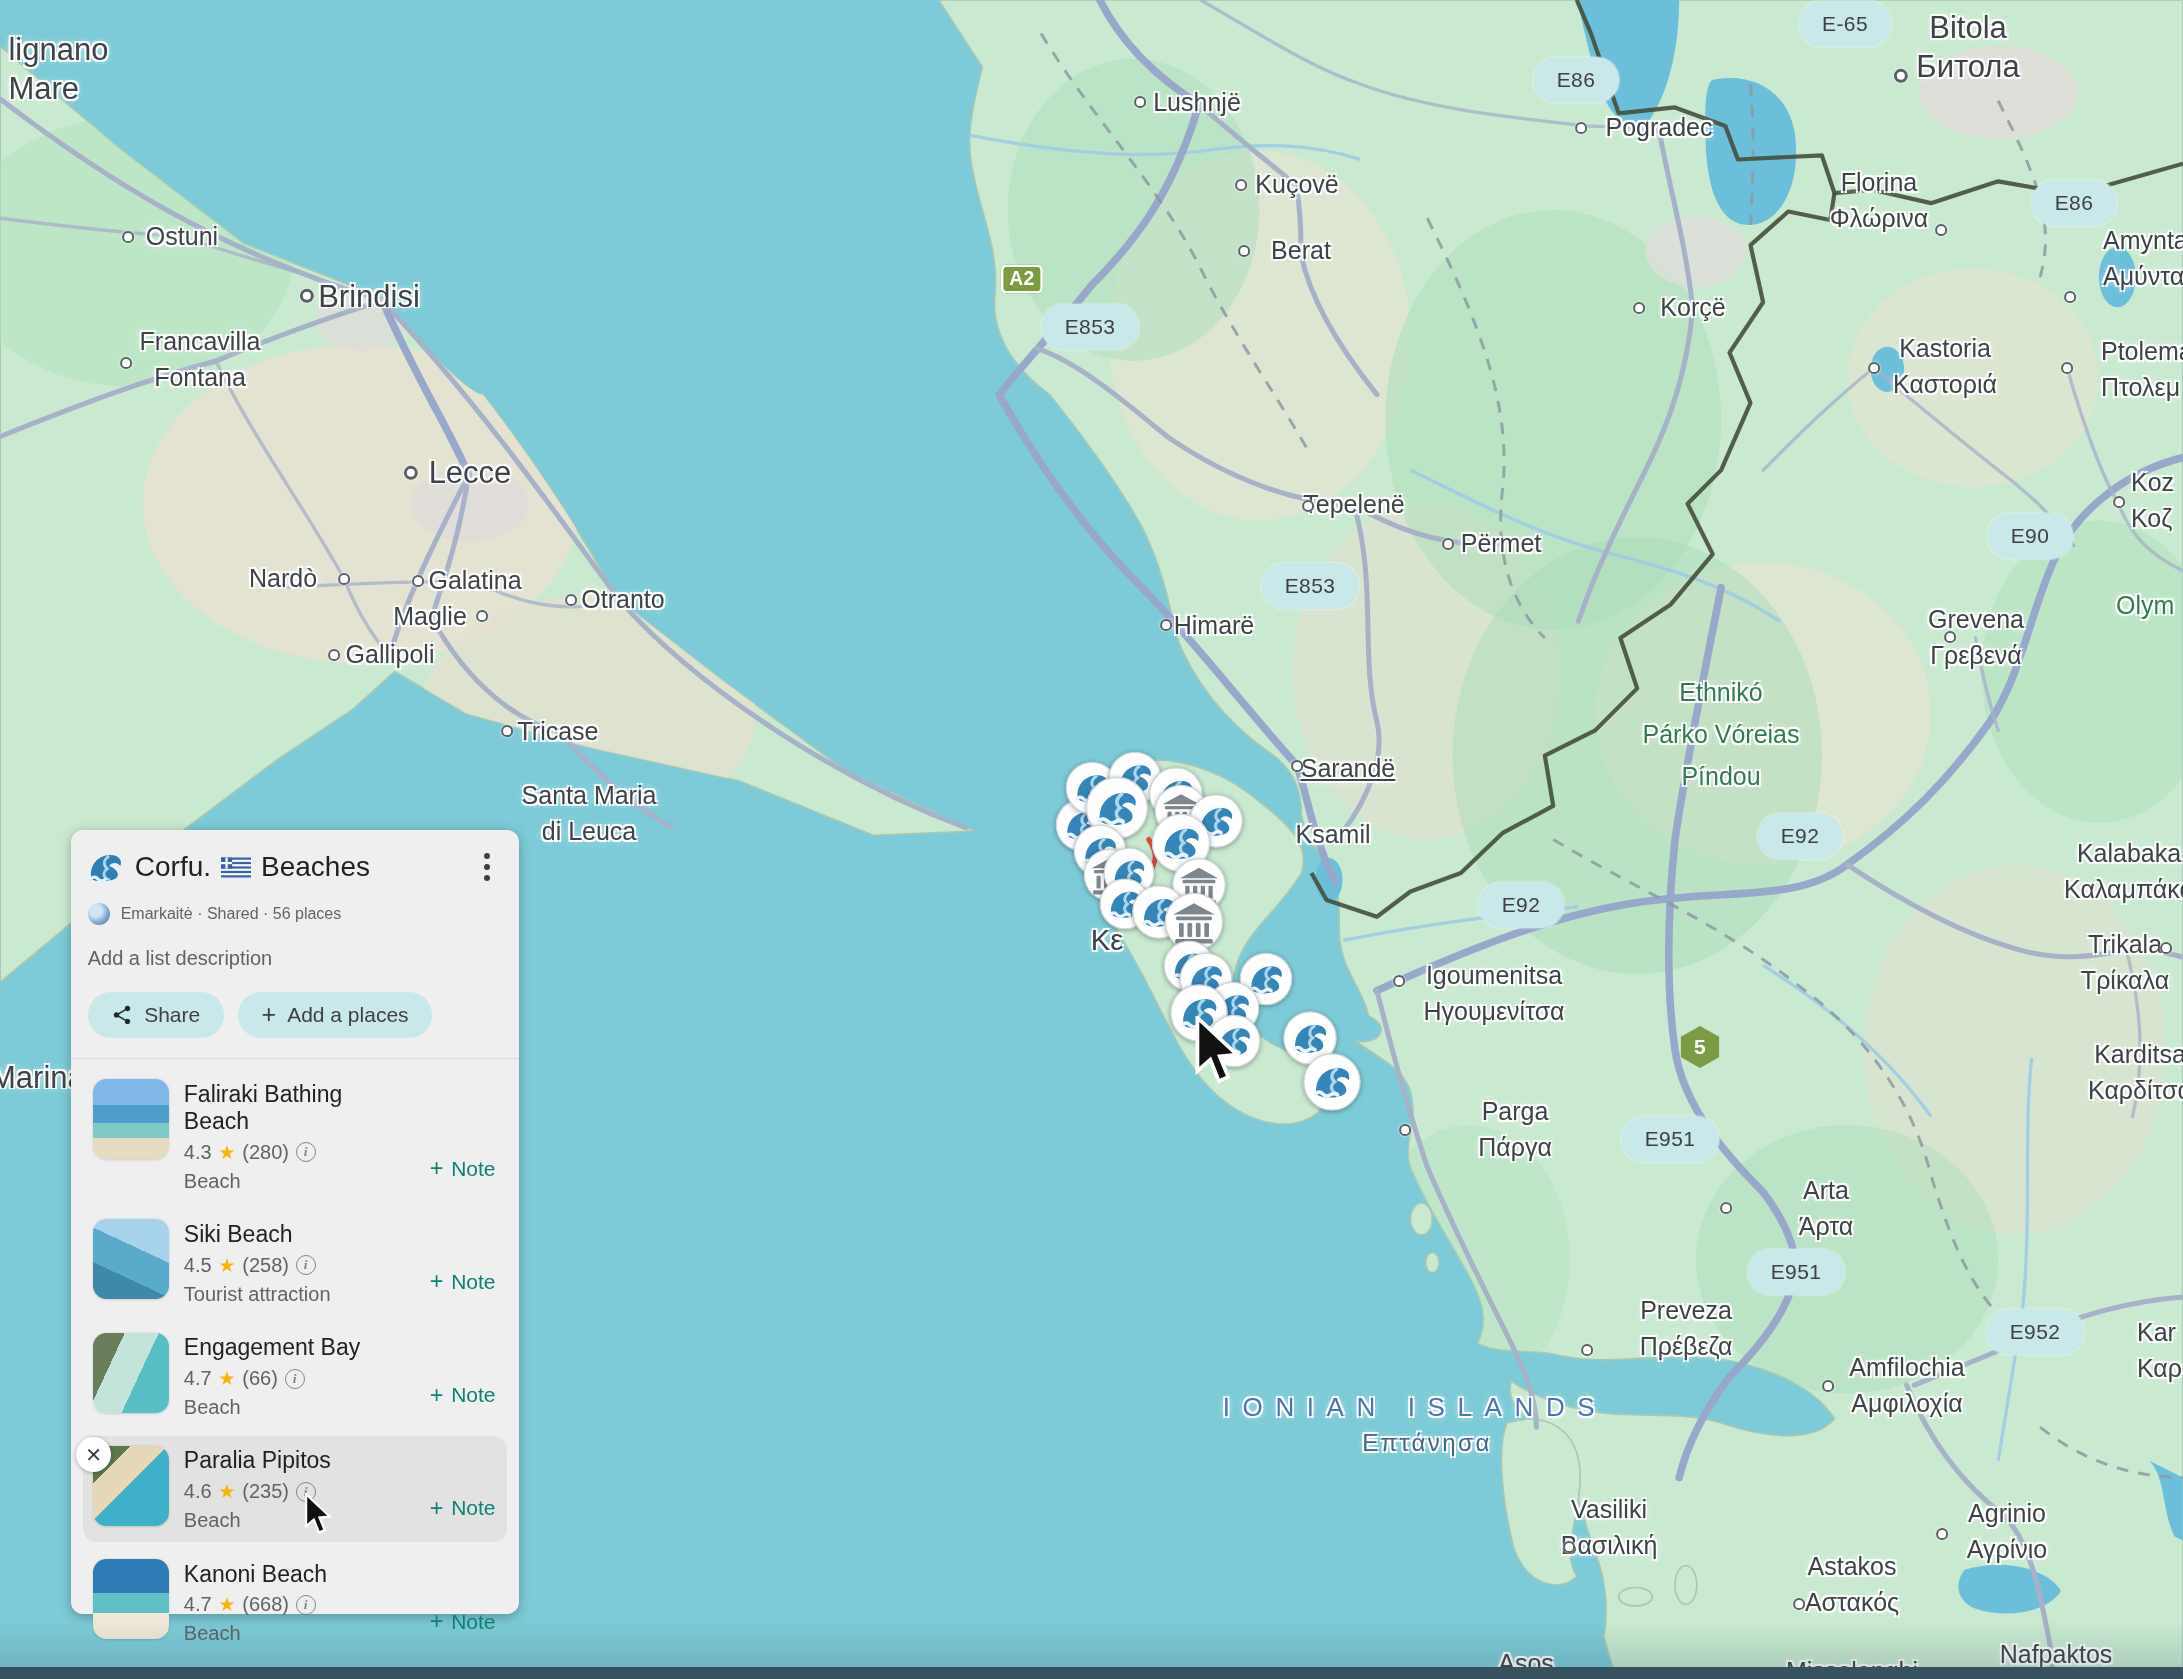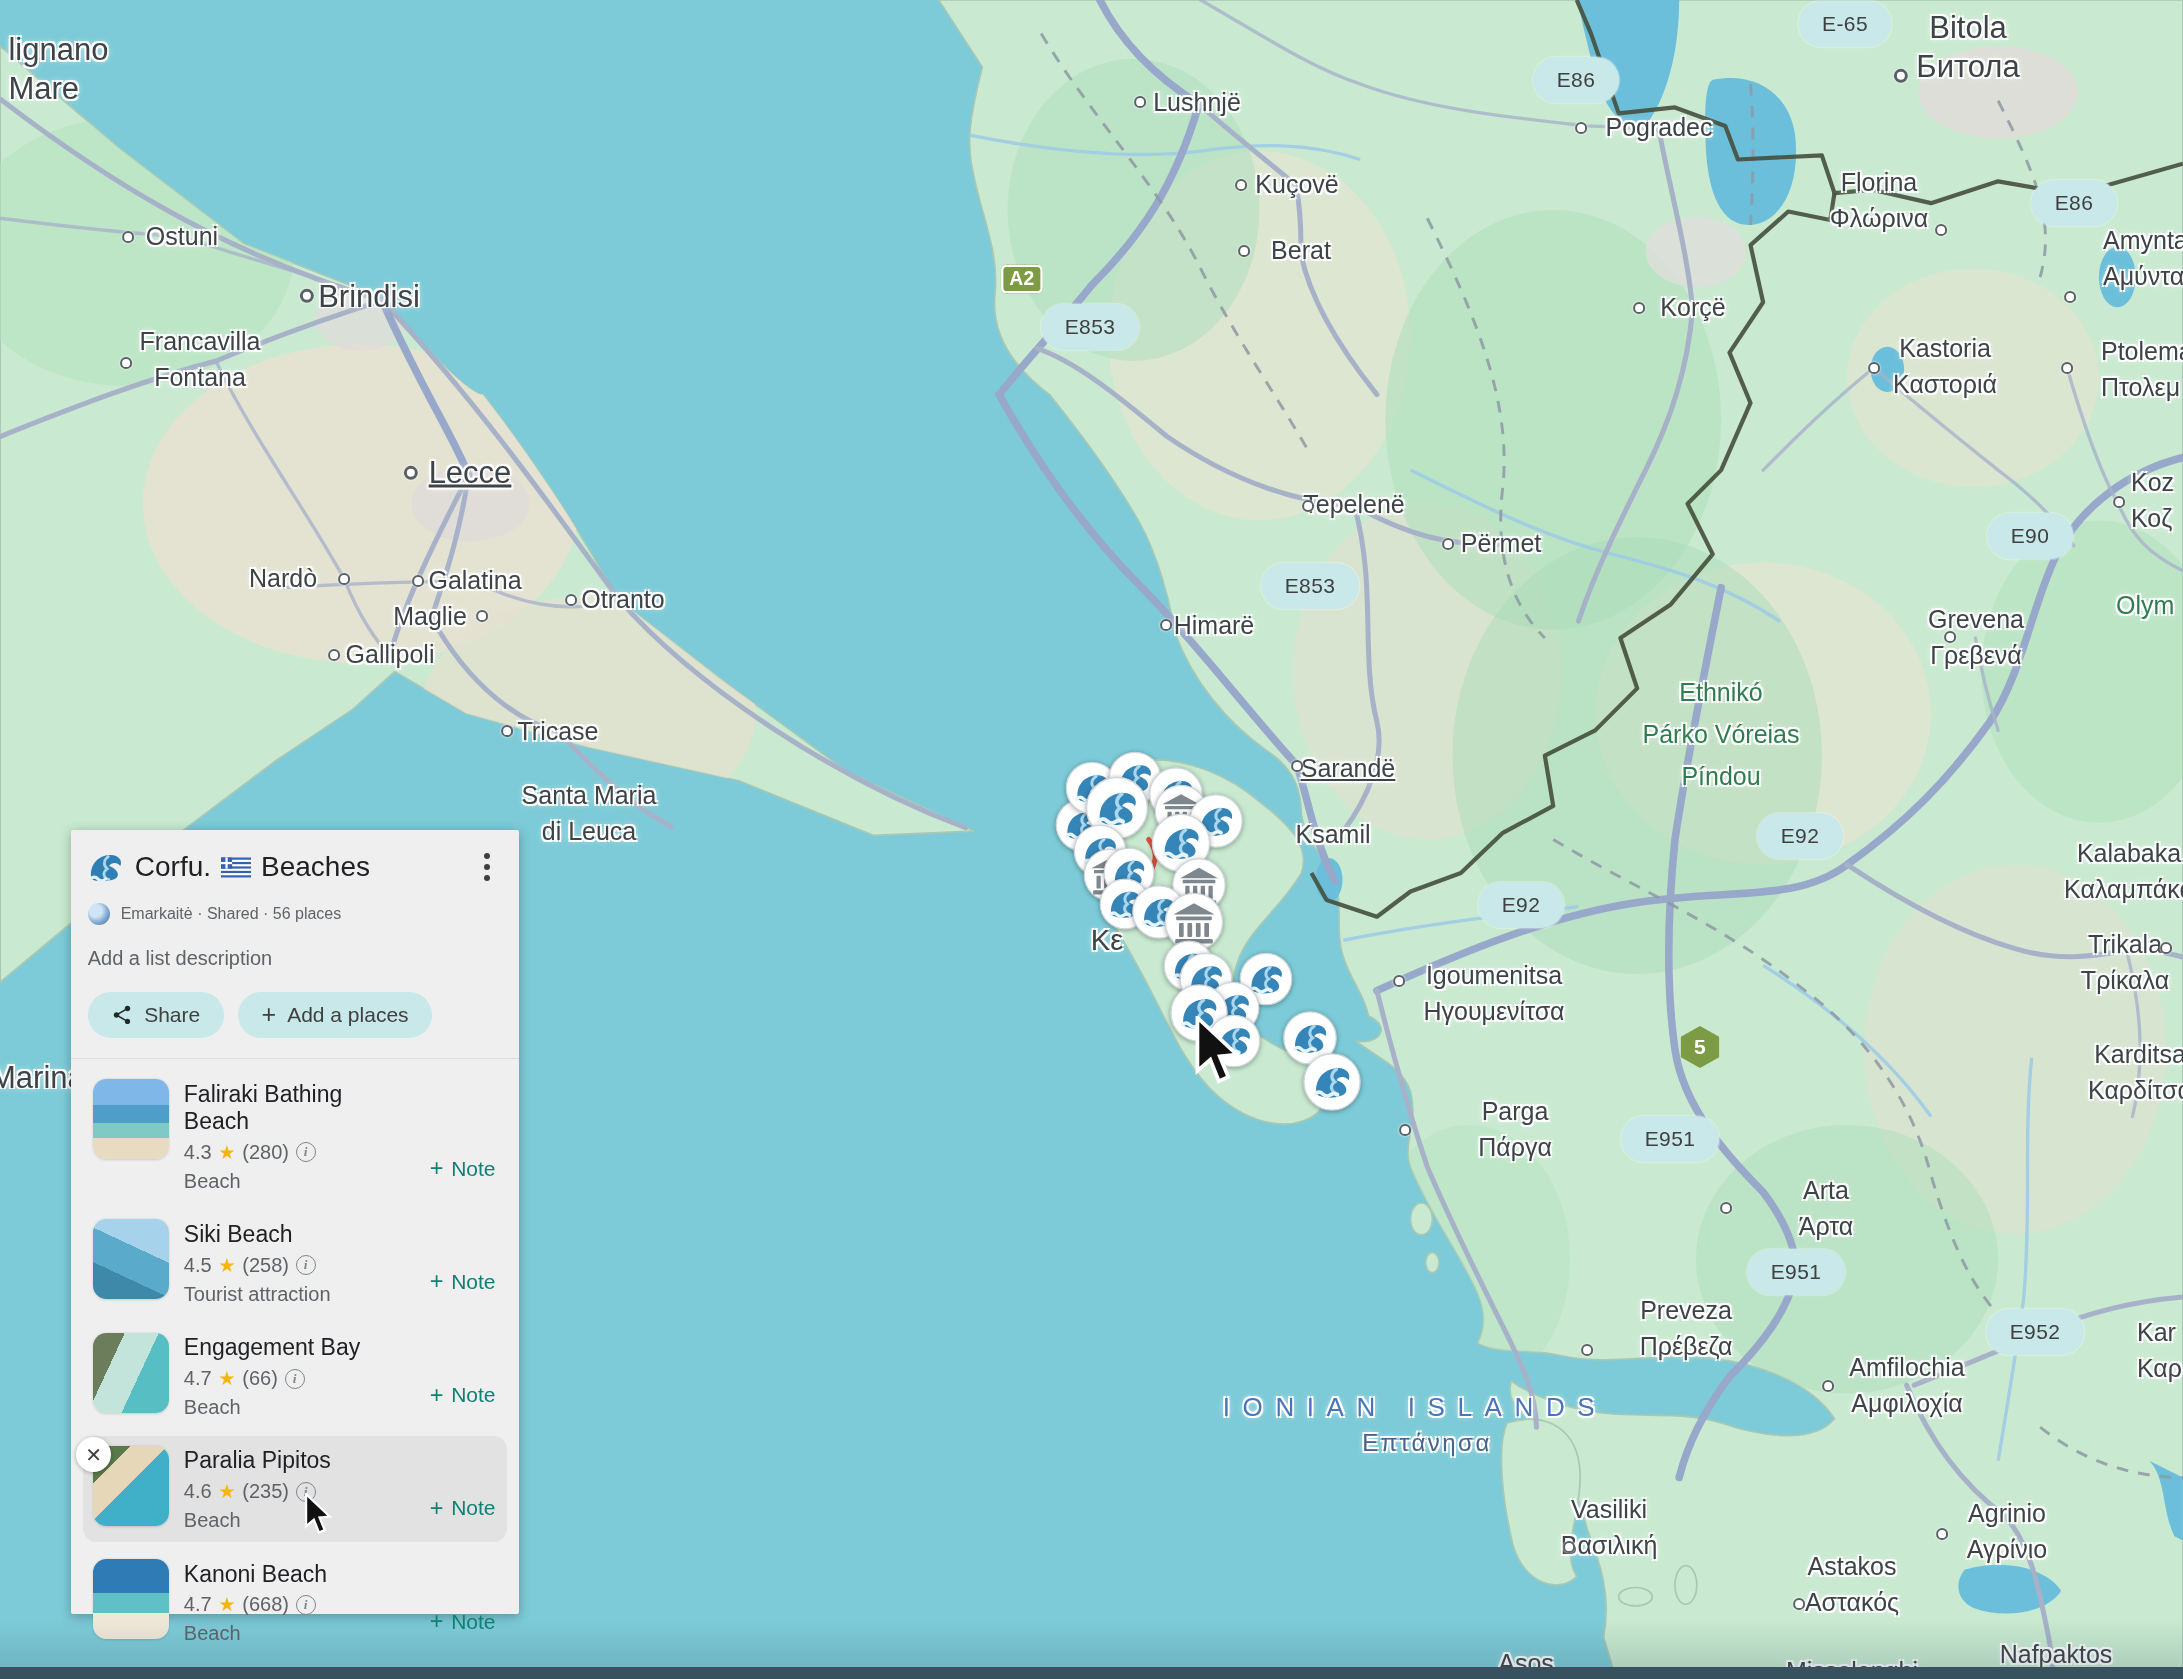--- a/index.html
+++ b/index.html
@@ -46,21 +46,21 @@
   .badge.hex{padding:0;width:39px;height:42px;line-height:42px;text-align:center;border-radius:0;
              clip-path:polygon(50% 0,100% 26%,100% 74%,50% 100%,0 74%,0 26%);box-shadow:none;font-size:21px}
 
   .marker{position:absolute;transform:translate(-50%,-50%);filter:drop-shadow(0 1.7px 2.5px rgba(0,0,0,.35))}
   .marker svg{display:block}
 
   .cursor{position:absolute;z-index:60}
 
   
   .panel{position:absolute;left:71px;top:830px;width:448px;height:784px;background:var(--panel-bg);
-         border-radius:2px;box-shadow:0 2.5px 11.8px rgba(0,0,0,.28);z-index:40;color:#202124}
+         border-radius:12px;box-shadow:0 2.5px 11.8px rgba(0,0,0,.28);z-index:40;color:#202124}
   .p-head{padding:18.5px 15px 0 15px}
   .title-row{display:flex;align-items:center;gap:11.8px}
   .wave-emoji{width:37px;height:32px;flex:0 0 auto}
   .p-title{font-size:28px;font-weight:500;display:flex;align-items:center;gap:10px;flex:1}
   .flag{width:30px;height:21px;display:inline-block}
   .kebab{width:34px;height:37px;display:flex;flex-direction:column;align-items:center;justify-content:center;gap:5px;cursor:pointer}
   .kebab i{width:5.9px;height:5.9px;background:#3c4043;border-radius:50%}
   .owner-row{display:flex;align-items:center;gap:11px;margin:17px 0 0 1.7px;color:#5f6368;font-size:16px}
   .avatar{width:22px;height:22px;border-radius:50%;background:radial-gradient(circle at 35% 35%,#cfe4f5 0 30%,#7fa8d0 60%,#44688f);flex:0 0 auto}
   .desc{margin:22px 0 0 1.7px;color:#5f6368;font-size:20px}
@@ -214,21 +214,21 @@
       <div class="lbl " style="left: 182px; top: 236px;">
         <div>Ostuni</div>
       </div>
       <div class="lbl big" style="left: 369px; top: 296px;">
         <div>Brindisi</div>
       </div>
       <div class="lbl " style="left: 200px; top: 359px;">
         <div>Francavilla</div>
         <div>Fontana</div>
       </div>
-      <div class="lbl big" style="left: 470px; top: 472px; text-decoration: underline;">
+      <div class="lbl big" style="left: 470px; top: 472px;">
         <div>Lecce</div>
       </div>
       <div class="lbl " style="left: 283px; top: 578px;">
         <div>Nardò</div>
       </div>
       <div class="lbl " style="left: 475px; top: 580px;">
         <div>Galatina</div>
       </div>
       <div class="lbl " style="left: 430px; top: 616px;">
         <div>Maglie</div>

